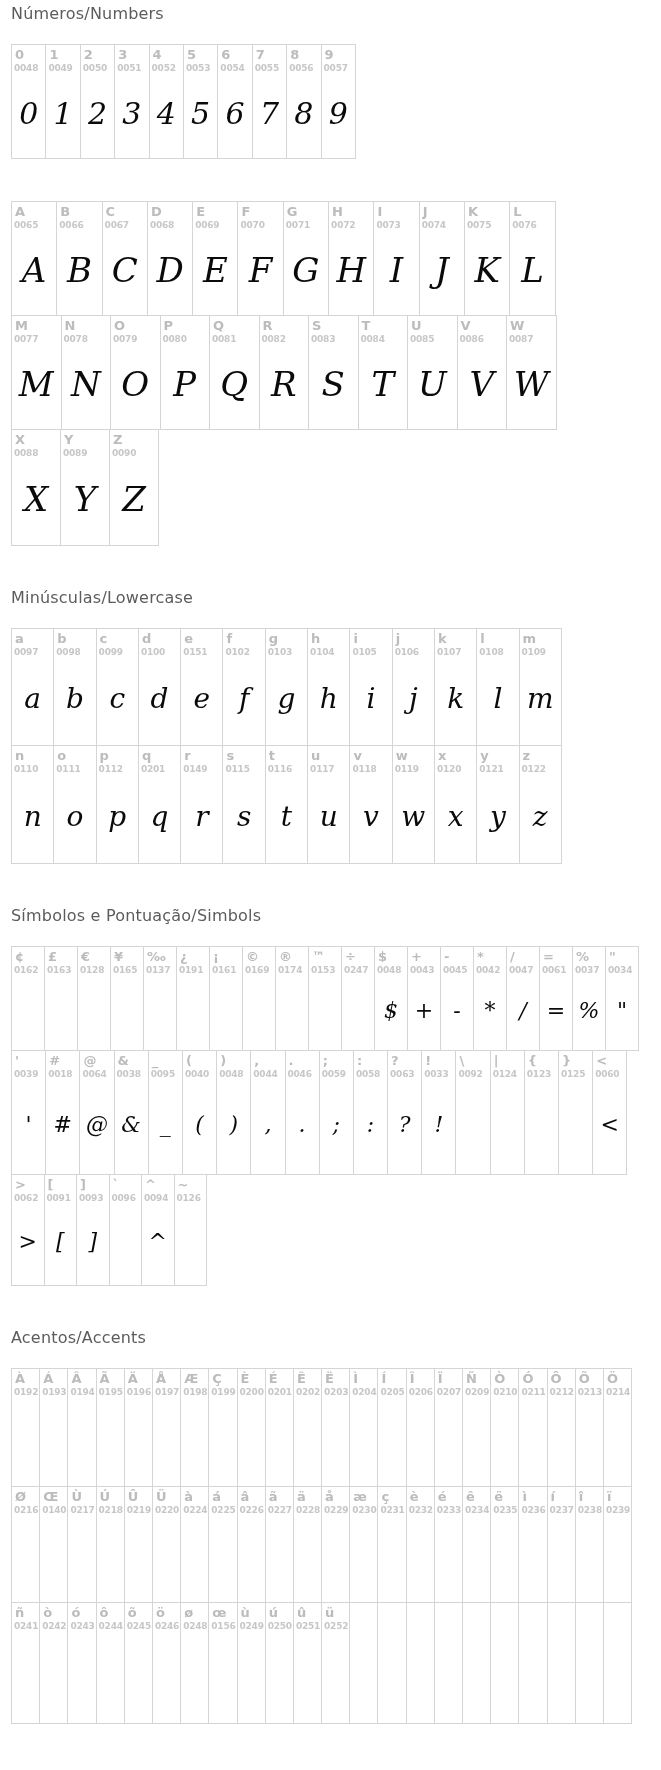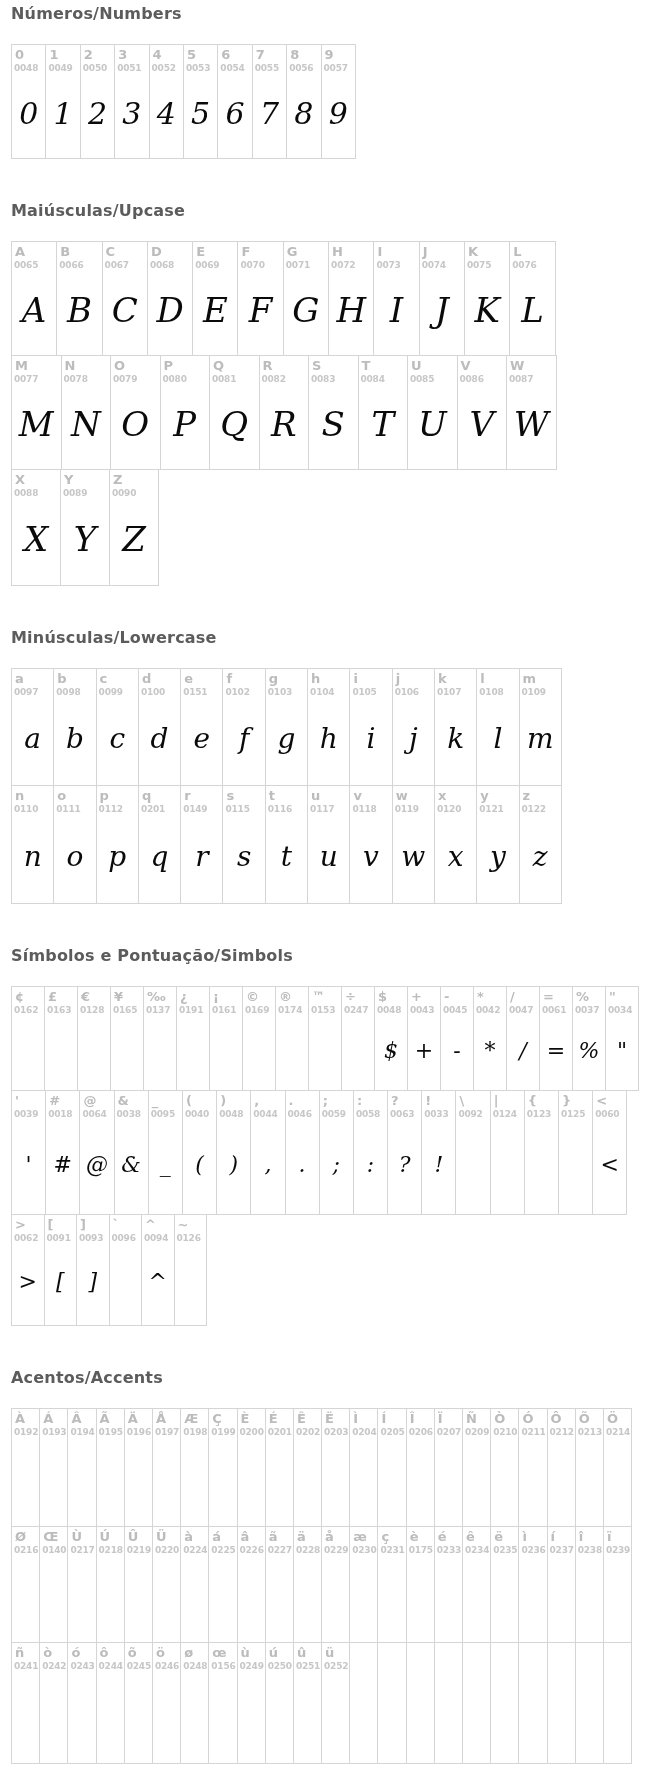--- a/index.html
+++ b/index.html
@@ -4,21 +4,21 @@
 <style>
   html,body { margin:0; padding:0; }
   body {
     width:661px; height:1770px; overflow:hidden; background:#ffffff;
     font-family:"DejaVu Sans","Liberation Sans",sans-serif;
     padding:4px 0 0 11px; box-sizing:border-box;
   }
   section { margin:0; }
   section + section { margin-top:42px; }
   h2 {
-    font-weight:700; font-size:16px; line-height:19px; color:#5c5c5c;
+    font-weight:400; font-size:16px; line-height:19px; color:#5c5c5c;
     margin:0 0 21px 0; letter-spacing:0.2px;
   }
   .trow { display:flex; }
   .trow + .trow { margin-top:-1px; }
   .cell {
     box-sizing:border-box; border:1px solid #d5d5d5; margin-left:-1px;
     display:flex; flex-direction:column; background:#fff; flex:0 0 auto;
     overflow:hidden;
   }
   .cell:first-child { margin-left:0; }
@@ -93,21 +93,20 @@
           <div class="cell" style="width: 35.4px;">
             <div class="char">9</div>
             <div class="code">0057</div>
             <div class="glyph" style="font-size: 30px;">9</div>
           </div>
         </div>
       </div>
   </section>
 
   <section>
-    <h2>Maiúsculas/Upcase</h2>
     <div class="table">
         <div class="trow" style="height: 115px;">
           <div class="cell" style="width: 46.3px;">
             <div class="char">A</div>
             <div class="code">0065</div>
             <div class="glyph" style="font-size: 34px;">A</div>
           </div>
           <div class="cell" style="width: 46.3px;">
             <div class="char">B</div>
             <div class="code">0066</div>
@@ -789,21 +788,21 @@
             <div class="code">0230</div>
             <div class="glyph" style="font-size: 20px;"></div>
           </div>
           <div class="cell" style="width: 29.2px;">
             <div class="char">ç</div>
             <div class="code">0231</div>
             <div class="glyph" style="font-size: 20px;"></div>
           </div>
           <div class="cell" style="width: 29.2px;">
             <div class="char">è</div>
-            <div class="code">0175</div>
+            <div class="code">0232</div>
             <div class="glyph" style="font-size: 20px;"></div>
           </div>
           <div class="cell" style="width: 29.2px;">
             <div class="char">é</div>
             <div class="code">0233</div>
             <div class="glyph" style="font-size: 20px;"></div>
           </div>
           <div class="cell" style="width: 29.2px;">
             <div class="char">ê</div>
             <div class="code">0234</div>

